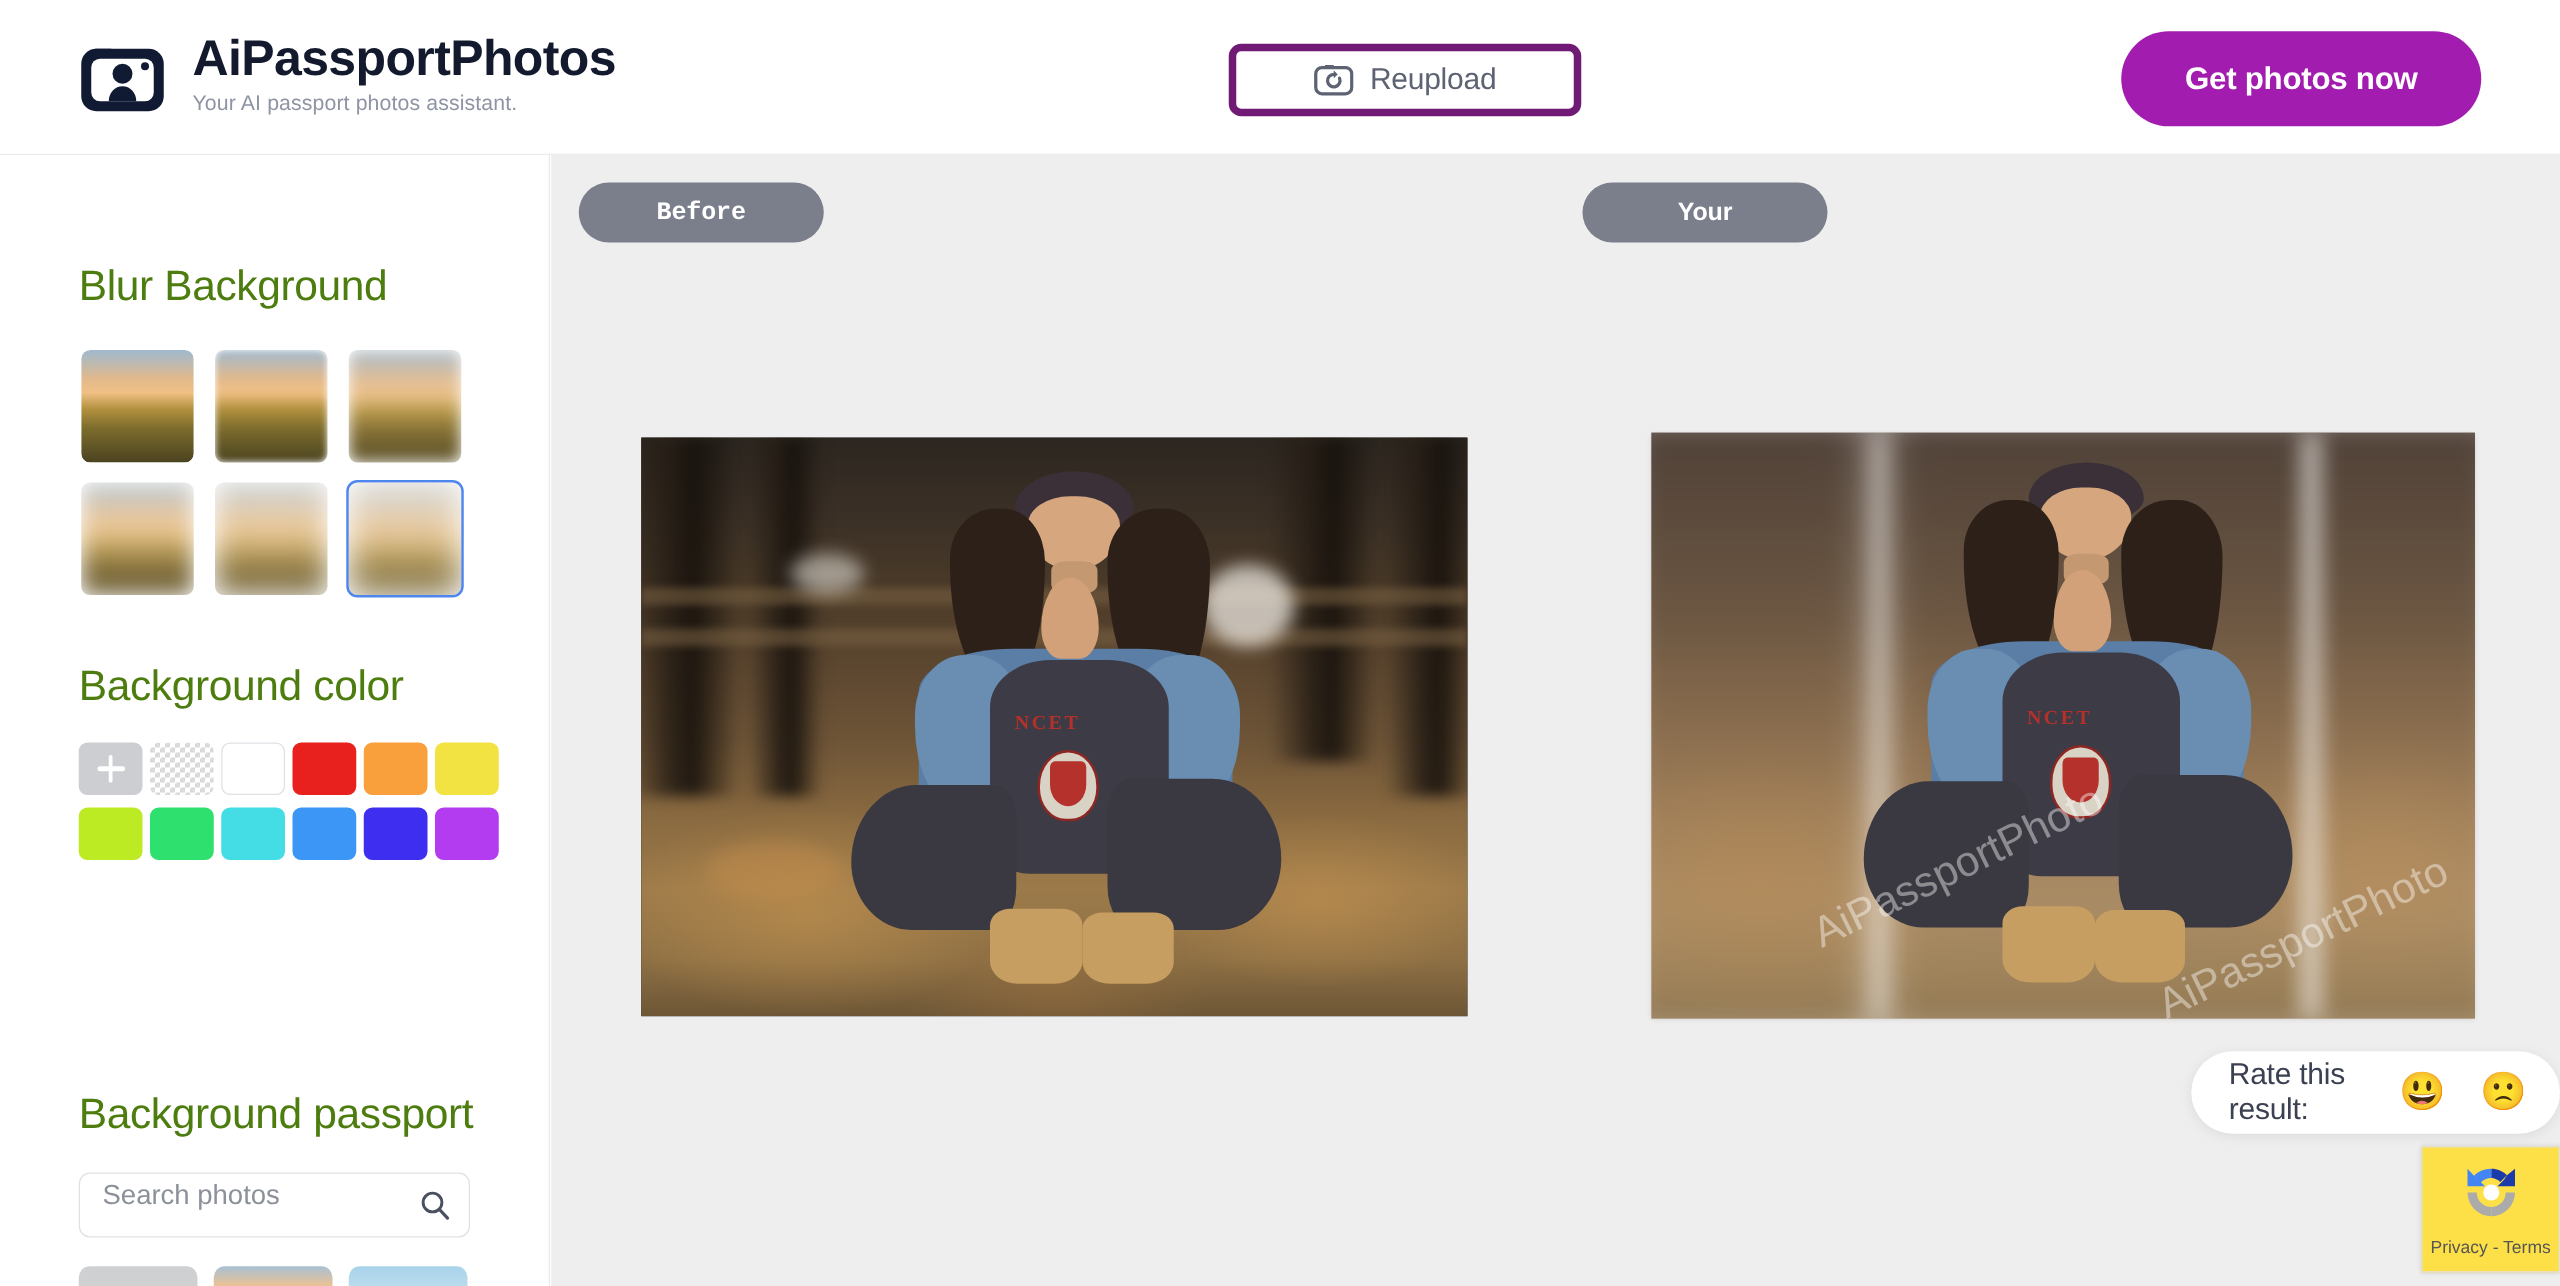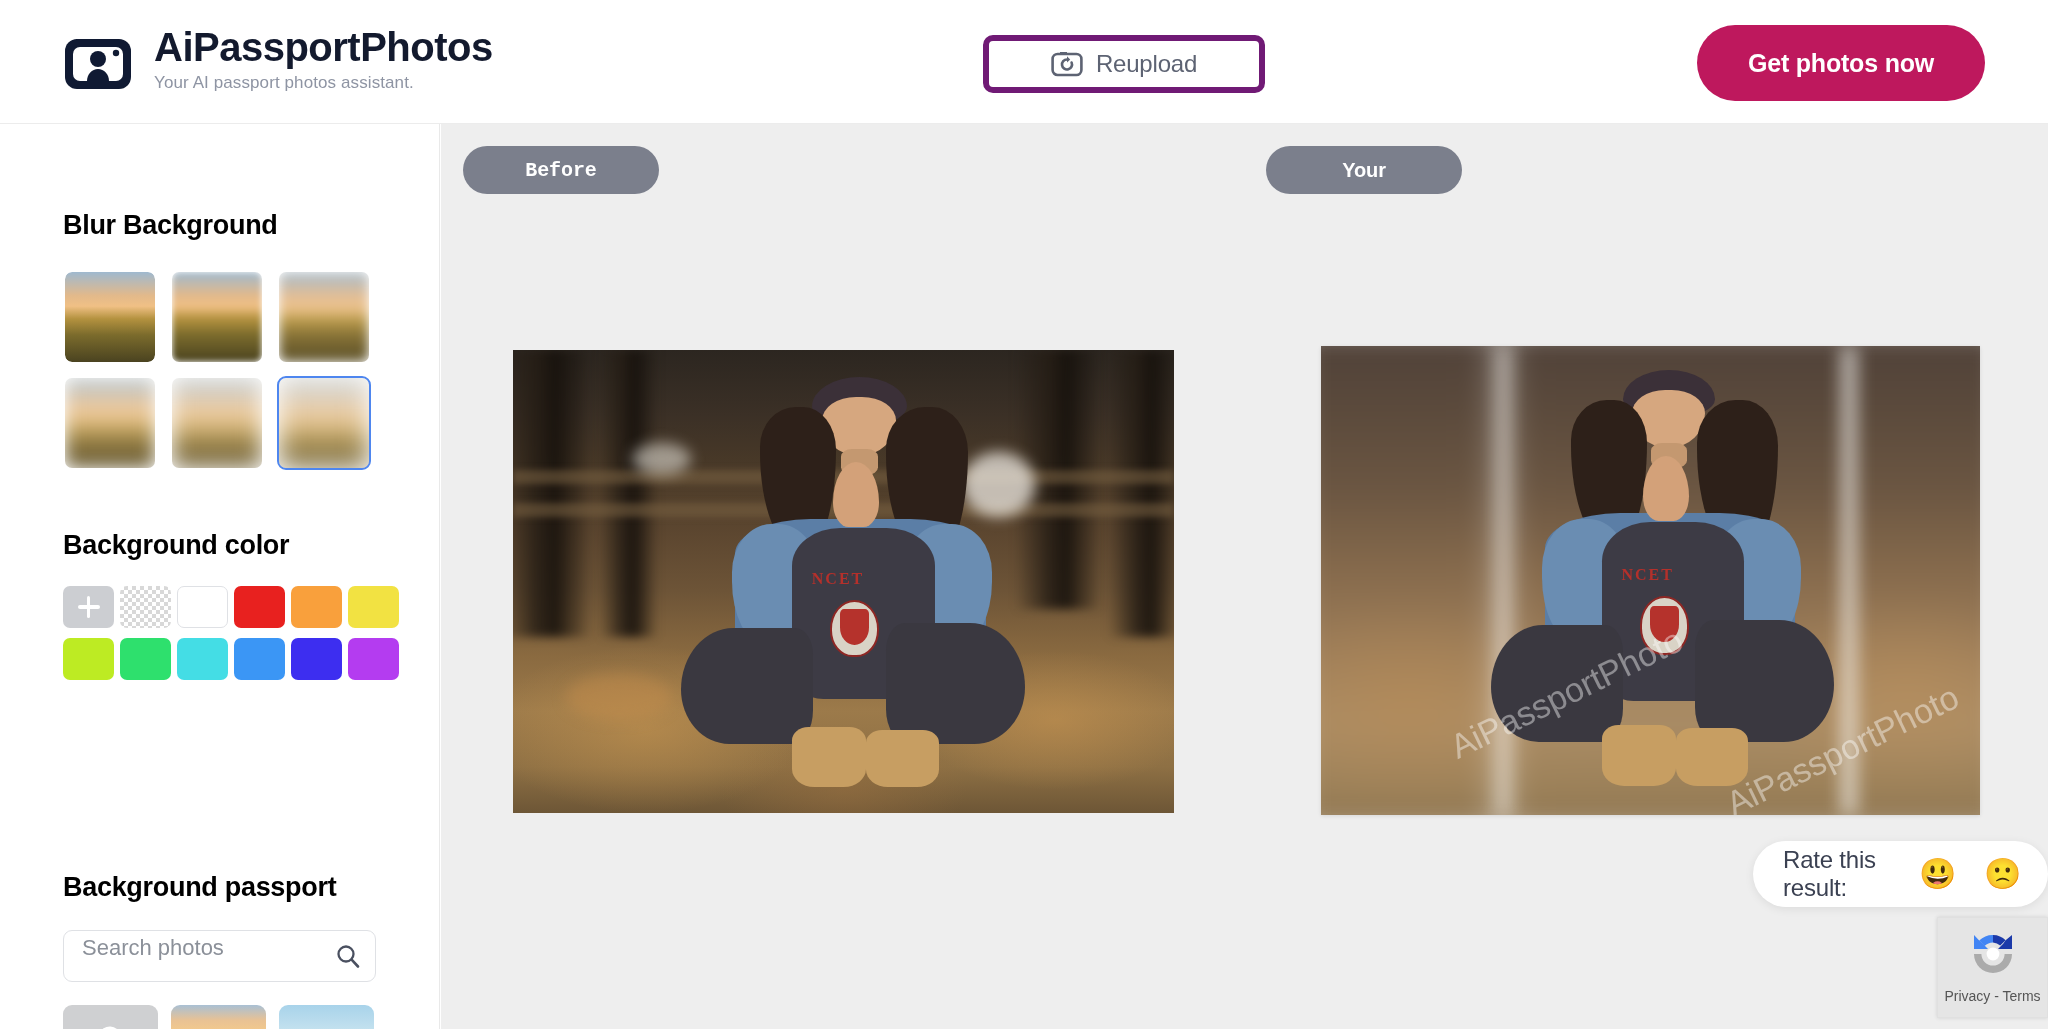--- a/index.html
+++ b/index.html
@@ -33,38 +33,38 @@
     border: 6px solid #701a75; border-radius: 10px;
     background: #ffffff;
     display: flex; align-items: center; justify-content: center; gap: 13px;
     cursor: pointer;
   }
   .reupload-label { font-size: 24px; color: #5d6373; letter-spacing: -0.2px; }
 
   .get-photos-btn {
     position: absolute; left: 1697px; top: 25px;
     width: 288px; height: 76px;
-    background: #be185d; border: none; border-radius: 38px;
+    background: #a21caf; border: none; border-radius: 38px;
     color: #ffffff; font-size: 25px; font-weight: bold;
     font-family: "Liberation Sans", sans-serif;
     letter-spacing: -0.2px;
     display: flex; align-items: center; justify-content: center;
     cursor: pointer;
   }
 
   
   .sidebar {
     position: absolute; top: 124px; left: 0;
     width: 440px; height: 905px;
     background: #ffffff;
     border-right: 1px solid #e9e9e9;
     overflow: hidden;
   }
   .section-title {
-    font-size: 27px; font-weight: bold; color: #000000;
+    font-size: 34px; font-weight: normal; color: #4d7c0f;
     letter-spacing: -0.3px;
   }
 
   
   .blur-section { position: absolute; left: 63px; top: 86px; }
   .blur-grid {
     display: grid; grid-template-columns: repeat(3, 94px);
     gap: 12px 13px; margin-top: 29px;
   }
   .blur-thumb {
@@ -268,21 +268,21 @@
     display: flex; align-items: center; gap: 28px;
     box-shadow: 0 2px 10px rgba(0,0,0,0.08);
   }
   .rate-label { font-size: 24px; color: #3b4152; letter-spacing: -0.2px; }
   .rate-emoji { font-size: 30px; cursor: pointer; line-height: 1; }
 
   
   .recaptcha {
     position: absolute; left: 1937px; top: 917px;
     width: 111px; height: 101px;
-    background: #e5e5e5; border: 1px solid #e0e0e0;
+    background: #fde047; border: 1px solid #e0e0e0;
     box-shadow: 0 0 4px rgba(0,0,0,0.12);
     display: flex; flex-direction: column; align-items: center;
     justify-content: flex-start; padding-top: 9px;
     overflow: hidden;
   }
   .recaptcha-links {
     font-size: 14px; color: #555; text-align: center; line-height: 1.15;
     margin-top: 3px;
   }
   .recaptcha-links span { cursor: pointer; }

